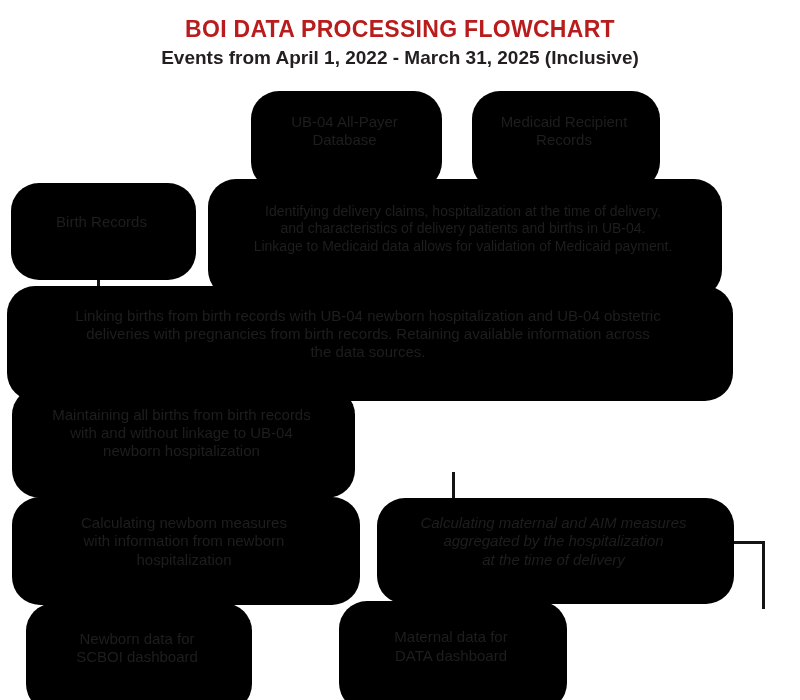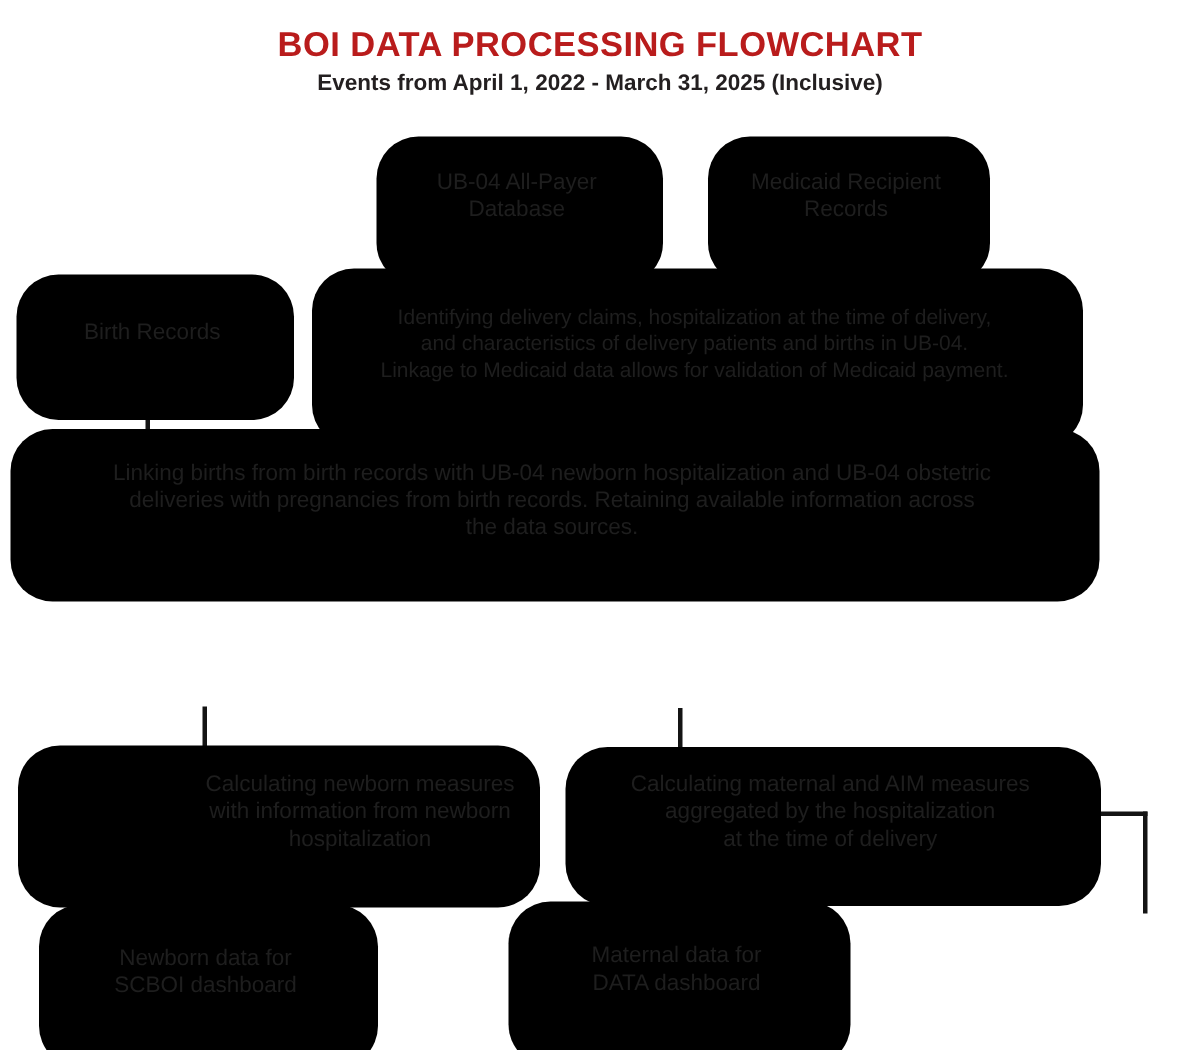--- a/index.html
+++ b/index.html
@@ -6,21 +6,21 @@
   .canvas{
     position:relative;width:800px;height:700px;background:#ffffff;
     overflow:hidden;font-family:"Liberation Sans",sans-serif;color:#1e1e1e;
   }
   .page-title{
     position:absolute;left:0;top:16px;width:800px;text-align:center;
     font-size:23px;font-weight:800;letter-spacing:.3px;color:#b91c1c;z-index:3;
   }
   .page-subtitle{
     position:absolute;left:0;top:47px;width:800px;text-align:center;
-    font-size:15px;font-weight:700;color:#231f20;z-index:3;
+    font-size:19px;font-weight:700;color:#231f20;z-index:3;
   }
   .line{position:absolute;background:#141414;z-index:1;}
   .node{
     position:absolute;z-index:2;display:flex;align-items:center;justify-content:center;
     text-align:center;white-space:pre-line;font-size:15px;line-height:1.22;
   }
   .node::before{ 
     content:"";position:absolute;z-index:-1;background:#000;
     left:-13px;top:-7px;right:-17px;bottom:-26px;border-radius:28px;
   }
@@ -30,22 +30,22 @@
   .slate{background:#a7c1cf;border:2px solid #2e3a41;border-radius:2px;}
 
   
   .n-ub04{left:262px;top:96px;width:161px;height:66px;}
   .n-medicaid{left:483px;top:96px;width:158px;height:66px;}
   .n-birth{left:22px;top:188px;width:155px;height:64px;}
   .n-identify{left:221px;top:186px;width:484px;height:86px;font-size:14px;}
   .n-linking{left:20px;top:293px;width:696px;height:82px;}
   .n-maintain-left{left:25px;top:394px;width:313px;height:78px;}
   .n-maintain-right{left:390px;top:393px;width:327px;height:80px;}
-  .n-calc-left{left:25px;top:504px;width:318px;height:75px;justify-content:flex-end;}
-  .n-calc-right{left:390px;top:505px;width:327px;height:73px;}
+  .n-calc-left{left:25px;top:504px;width:318px;height:75px;}
+  .n-calc-right{left:390px;top:505px;width:327px;height:73px;font-style:italic;}
   .n-out-newborn{left:37px;top:608px;width:196px;height:76px;}
   .n-out-maternal{left:350px;top:606px;width:198px;height:77px;}
   .n-out-safety{left:578px;top:606px;width:200px;height:77px;}
 
   
   .l-ub04{left:339px;top:162px;width:3px;height:30px;}
   .l-medicaid{left:559px;top:162px;width:3px;height:30px;}
   .l-birth{left:97px;top:252px;width:3px;height:45px;}
   .l-identify{left:452px;top:271px;width:3px;height:26px;}
   .l-left-1{left:135px;top:374px;width:3px;height:25px;}
@@ -93,20 +93,25 @@
   <div class="node blue n-identify">
     <span>Identifying delivery claims, hospitalization at the time of delivery,
 and characteristics of delivery patients and births in UB-04.
 Linkage to Medicaid data allows for validation of Medicaid payment.</span>
   </div>
   <div class="node blue n-linking">
     <span>Linking births from birth records with UB-04 newborn hospitalization and UB-04 obstetric
 deliveries with pregnancies from birth records. Retaining available information across
 the data sources.</span>
   </div>
+  <div class="node blue n-maintain-left">
+    <span>Maintaining all births from birth records
+with and without linkage to UB-04
+newborn hospitalization</span>
+  </div>
 
   <div class="node orange n-calc-left">
     <span>Calculating newborn measures
 with information from newborn
 hospitalization</span>
   </div>
   <div class="node orange n-calc-right">
     <span>Calculating maternal and AIM measures
 aggregated by the hospitalization
 at the time of delivery</span>

